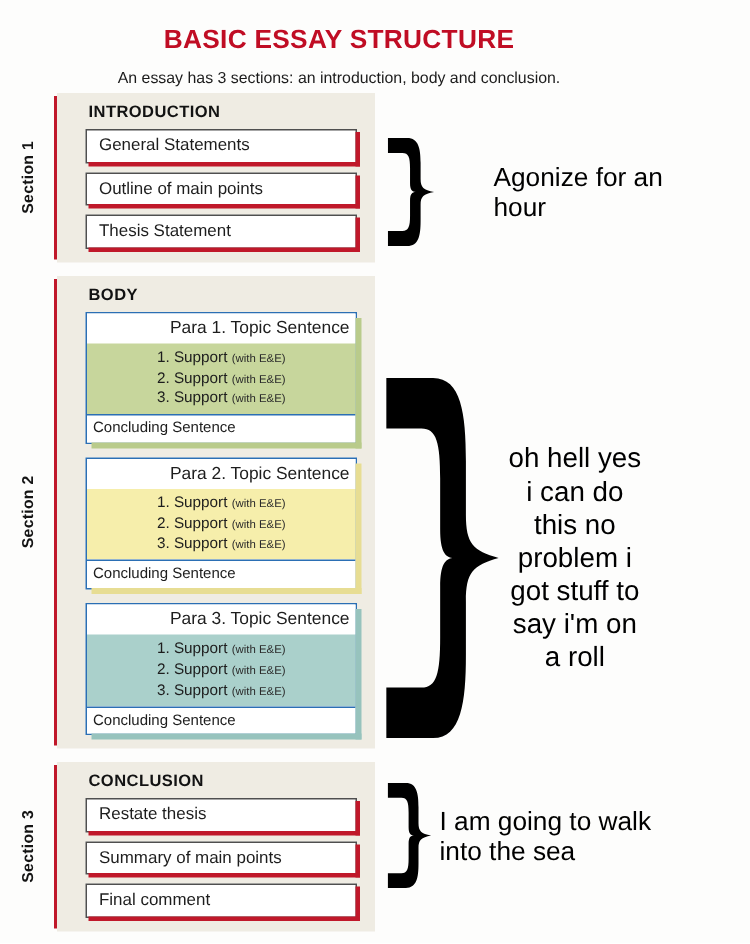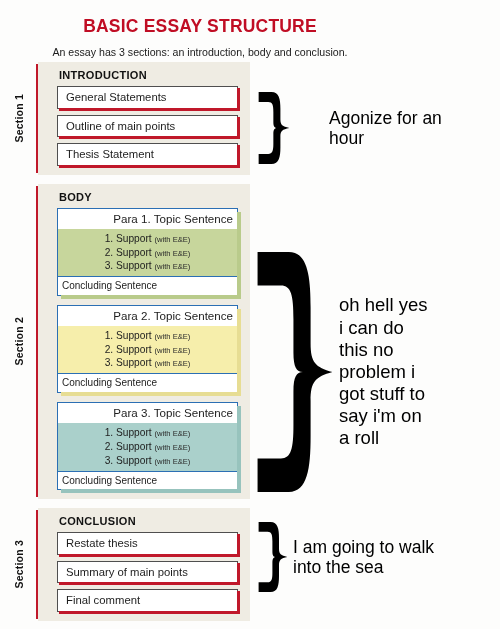--- a/index.html
+++ b/index.html
@@ -23,20 +23,21 @@
     background: #fdfdfc;
   }
 
   
   .header {
     position: absolute;
     left: 0;
     top: 0;
     width: 400px;
     text-align: center;
+    padding-left: 26px;
   }
   .doc-title {
     font-size: 17.5px;
     font-weight: bold;
     color: #c00d24;
     letter-spacing: 0.2px;
     margin-top: 16px;
   }
   .doc-subtitle {
     font-size: 10.6px;
@@ -299,21 +300,21 @@
     </div>
 
   <div id="annotations-layer">
       <div class="annotation" style="left: 258px; top: 92px; gap: 34px;">
         <svg width="32" height="72" viewBox="0 0 100 100" preserveAspectRatio="none" class="brace">
           <path d="M2,0 L42,0 C66,0 70,10 70,23 L70,38 C70,46 76,48 98,50 C76,52 70,54 70,62 L70,77 C70,90 66,100 42,100 L2,100 L2,86 L32,86 C45,86 48,82 48,72 L48,58 C48,52 52,50 60,50 C52,50 48,48 48,42 L48,28 C48,18 45,14 32,14 L2,14 Z" fill="#000000"></path>
         </svg>
         <div class="ann-text">Agonize for an
 hour</div>
       </div>
-      <div class="annotation" style="left: 256px; top: 252px;">
+      <div class="annotation" style="left: 256px; top: 252px; text-align: center;">
         <svg width="78" height="240" viewBox="0 0 100 100" preserveAspectRatio="none" class="brace">
           <path d="M2,0 L42,0 C66,0 70,10 70,23 L70,38 C70,46 76,48 98,50 C76,52 70,54 70,62 L70,77 C70,90 66,100 42,100 L2,100 L2,86 L32,86 C45,86 48,82 48,72 L48,58 C48,52 52,50 60,50 C52,50 48,48 48,42 L48,28 C48,18 45,14 32,14 L2,14 Z" fill="#000000"></path>
         </svg>
         <div class="ann-text big">oh hell yes
 i can do
 this no
 problem i
 got stuff to
 say i'm on
 a roll</div>

